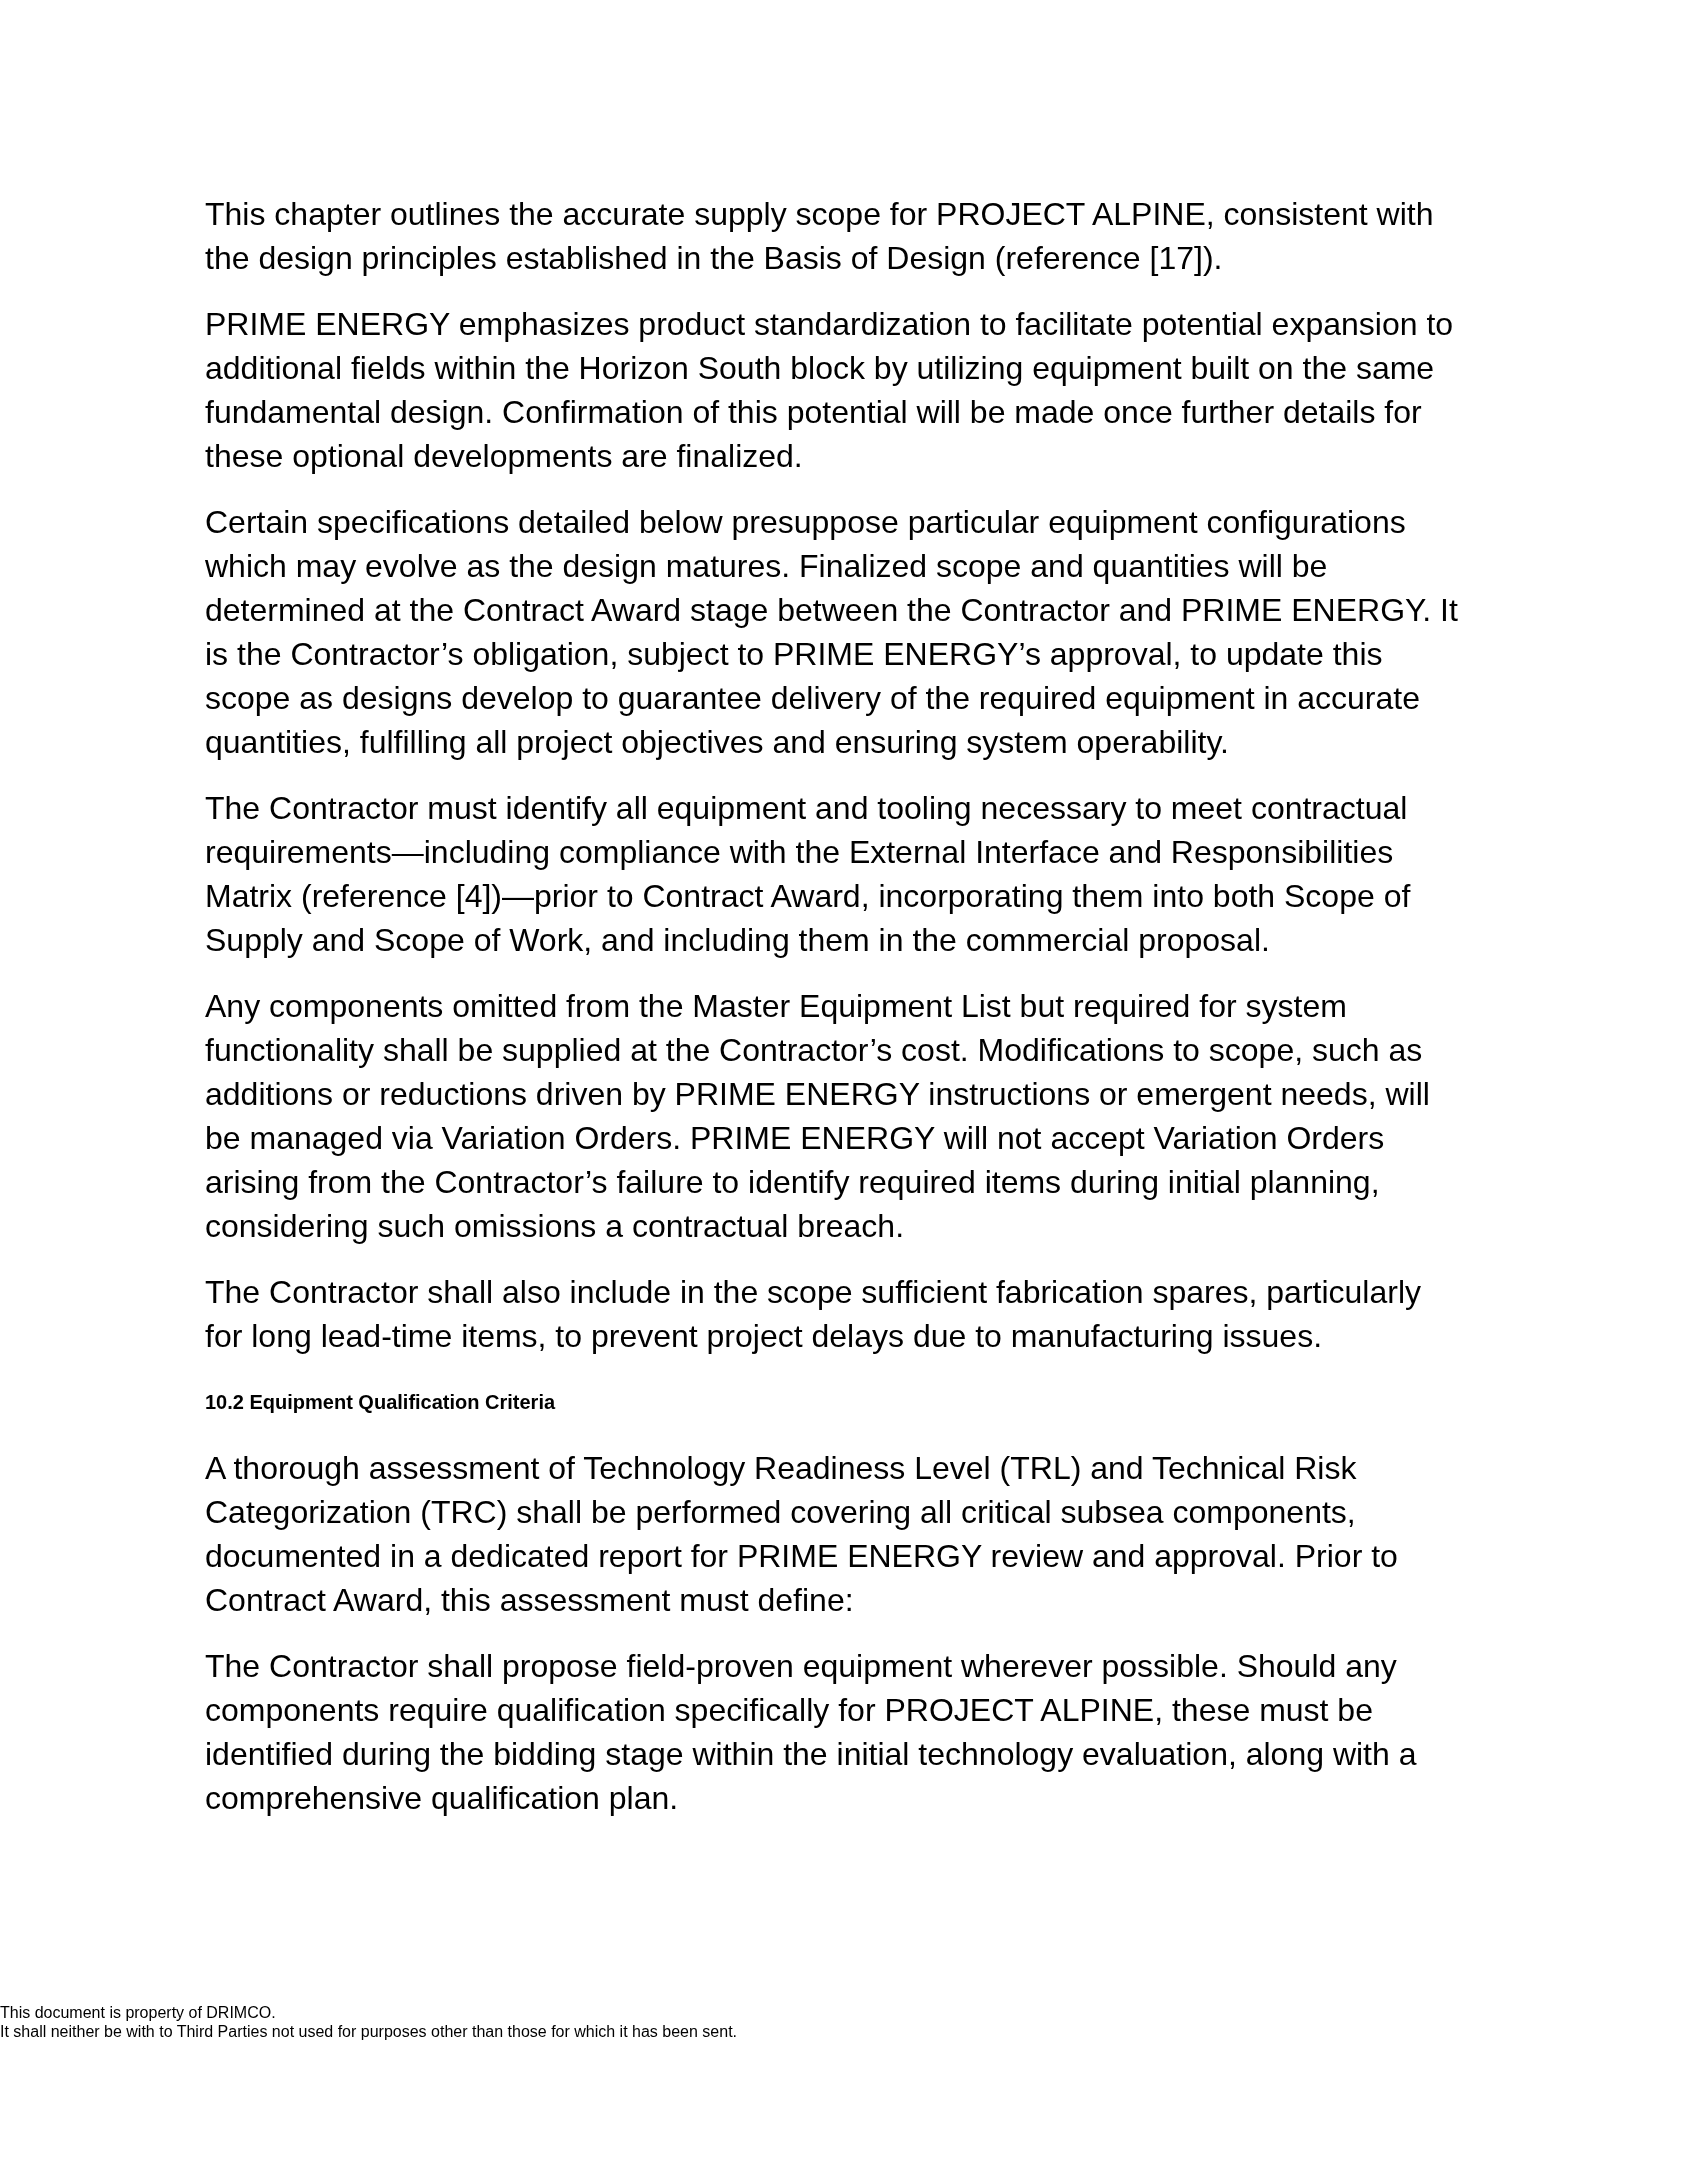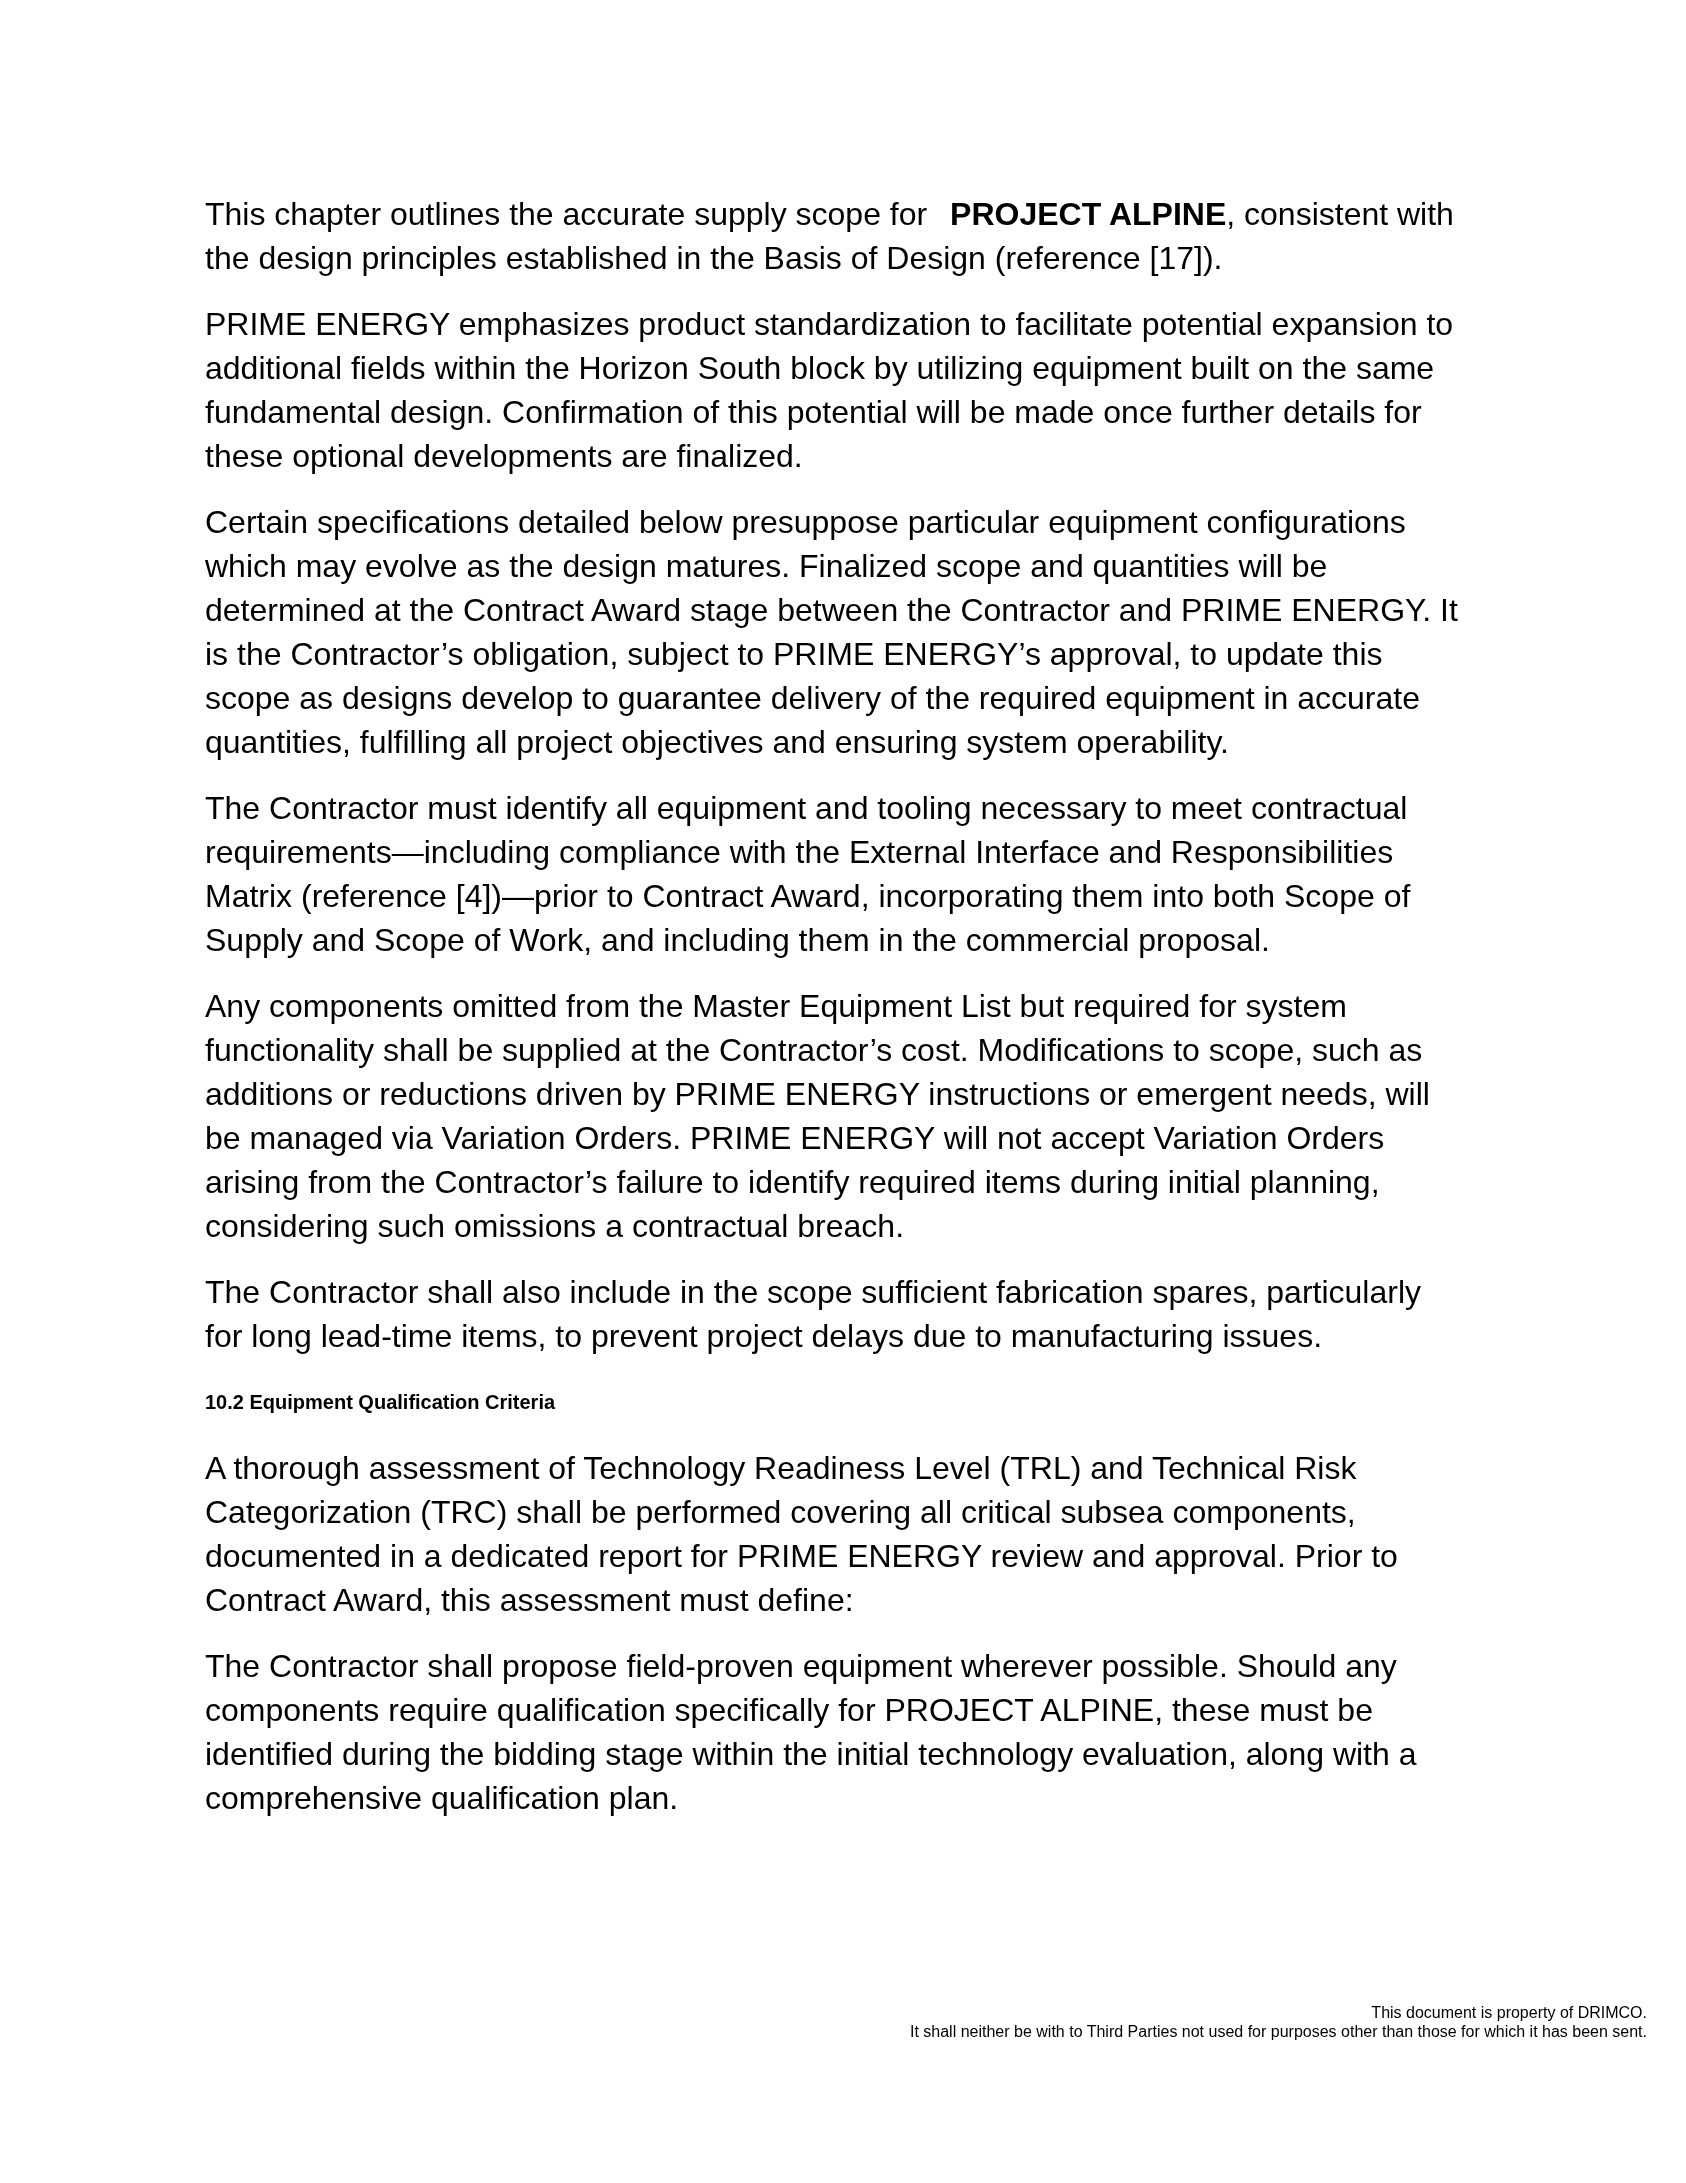--- a/index.html
+++ b/index.html
@@ -30,29 +30,28 @@
     padding: 0;
   }
   .content h2 {
     margin: 0 0 22px 0;
     padding: 0;
     font-size: 20px;
     line-height: 44px;
     font-weight: bold;
   }
   .content strong {
-    font-weight: bold;
-    margin-left: 14px;
+    font-weight: normal;
   }
   .footer {
     position: absolute;
     left: 0;
     top: 2004px;
     width: 1647px;
-    text-align: right;
+    text-align: left;
     font-size: 16px;
     line-height: 18.5px;
     color: #000000;
   }
 </style>
 </head>
 <body>
 
 <div class="page">
   <div class="content">

